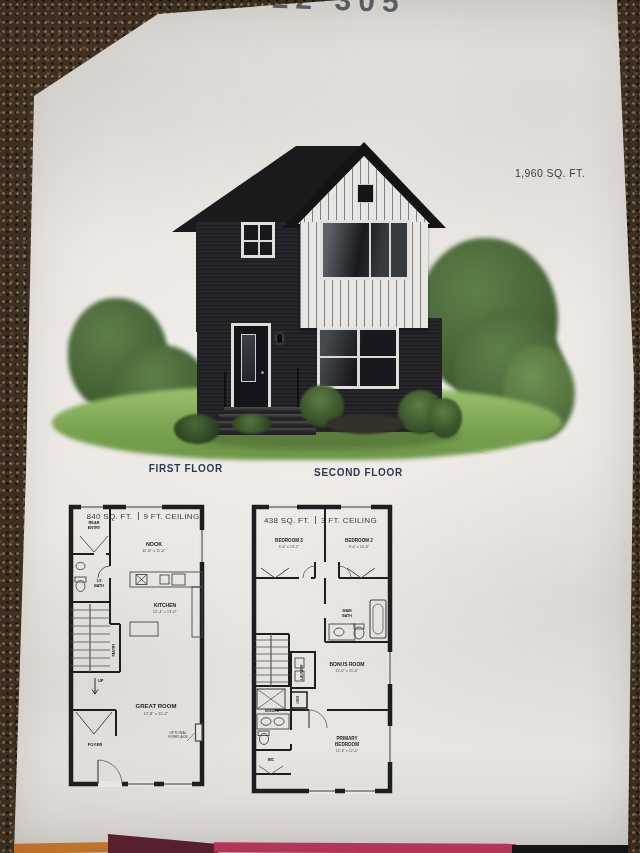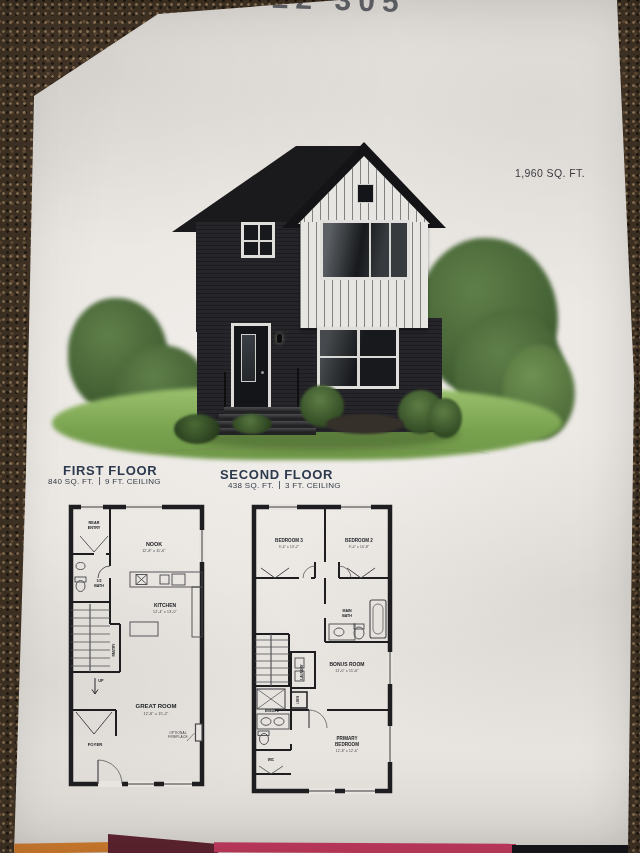--- a/index.html
+++ b/index.html
@@ -12,23 +12,23 @@
       radial-gradient(circle, rgba(15,10,5,.65) 1px, transparent 1.8px),
       radial-gradient(circle, rgba(130,100,70,.5) 1.3px, transparent 2.1px);
     background-size:7px 9px, 9px 7px, 12px 13px;
     background-position:0 0, 3px 4px, 6px 2px;}
   .abs{position:absolute;}
   
   #paper{position:absolute;inset:0;background:#e8e4df;
     clip-path:polygon(34px 96px,158px 14px,340px 0px,617px 0px,634px 380px,628px 853px,14px 853px,26px 470px);}
   .shade{position:absolute;pointer-events:none;}
   
-  .fp-title{position:absolute;text-align:left;font-weight:bold;color:#2d3a4e;
-    font-size:13px;letter-spacing:.7px;}
-  .fp-specs{position:absolute;color:#333b46;font-size:8px;letter-spacing:.3px;}
+  .fp-title{position:absolute;text-align:right;font-weight:bold;color:#2d3a4e;
+    font-size:10px;letter-spacing:.7px;}
+  .fp-specs{position:absolute;text-align:center;color:#333b46;font-size:8px;letter-spacing:.3px;margin-top:35px;}
   .fp-div{display:inline-block;width:1px;height:8px;background:#59606b;margin:0 5px;vertical-align:-1px;}
   
   .tree{position:absolute;border-radius:48% 52% 50% 50%;filter:blur(2px);
     background:radial-gradient(circle at 40% 32%,#5f7f49,#3f5c30 72%);}
   .bush{position:absolute;border-radius:50%;filter:blur(1px);
     background:radial-gradient(circle at 45% 35%,#5d7d44,#2f4722 78%);}
   .siding{background:repeating-linear-gradient(180deg,#26262a 0 3px,#1c1c20 3px 4px);}
   .batten{background-color:#e7e6e3;
     background-image:repeating-linear-gradient(90deg,rgba(45,45,50,.55) 0 1px,transparent 1px 8px);}
   .win{position:absolute;background:#17191c;border:3px solid #e0dfdc;box-sizing:border-box;}
@@ -128,21 +128,21 @@
       <div class="abs" style="left:150px;top:446px;width:340px;height:16px;border-radius:50%;border-top:2px solid rgba(120,130,90,.30);"></div>
     </div>
 
     <div class="abs" style="left:492px;top:167px;width:116px;text-align:center;font-size:10.5px;
                 color:#3a3a40;letter-spacing:.4px;">1,960 SQ. FT.</div>
 
     <div class="fp-title" style="left:63px;top:463px;width:160px;">FIRST FLOOR</div>
     <div class="fp-specs" style="left:48px;top:477px;width:190px;">
       <span>840 SQ. FT.</span><span class="fp-div"></span><span>9 FT. CEILING</span>
     </div>
-    <div class="fp-title" style="left:220px;top:467px;width:165px;">SECOND FLOOR</div>
+    <div class="fp-title" style="left:238px;top:467px;width:165px;">SECOND FLOOR</div>
     <div class="fp-specs" style="left:228px;top:481px;width:185px;">
       <span>438 SQ. FT.</span><span class="fp-div"></span><span>3 FT. CEILING</span>
     </div>
 
     <svg class="abs" style="left:68px;top:504px;" width="137" height="283" viewBox="0 0 137 283">
       <g stroke="#1e1e21" fill="none">
         <rect x="3" y="3" width="131" height="277" stroke-width="4.5"></rect>
         <path stroke-width="2" d="M42,3 V50 M3,50 H26 M38,50 H42 M42,50 V62 M42,74 V98 M3,98 H42 M42,98 V120 M42,120 H52 M52,120 V168 M3,168 H52 M3,206 H48 M48,206 V232"></path>
       </g>
 

